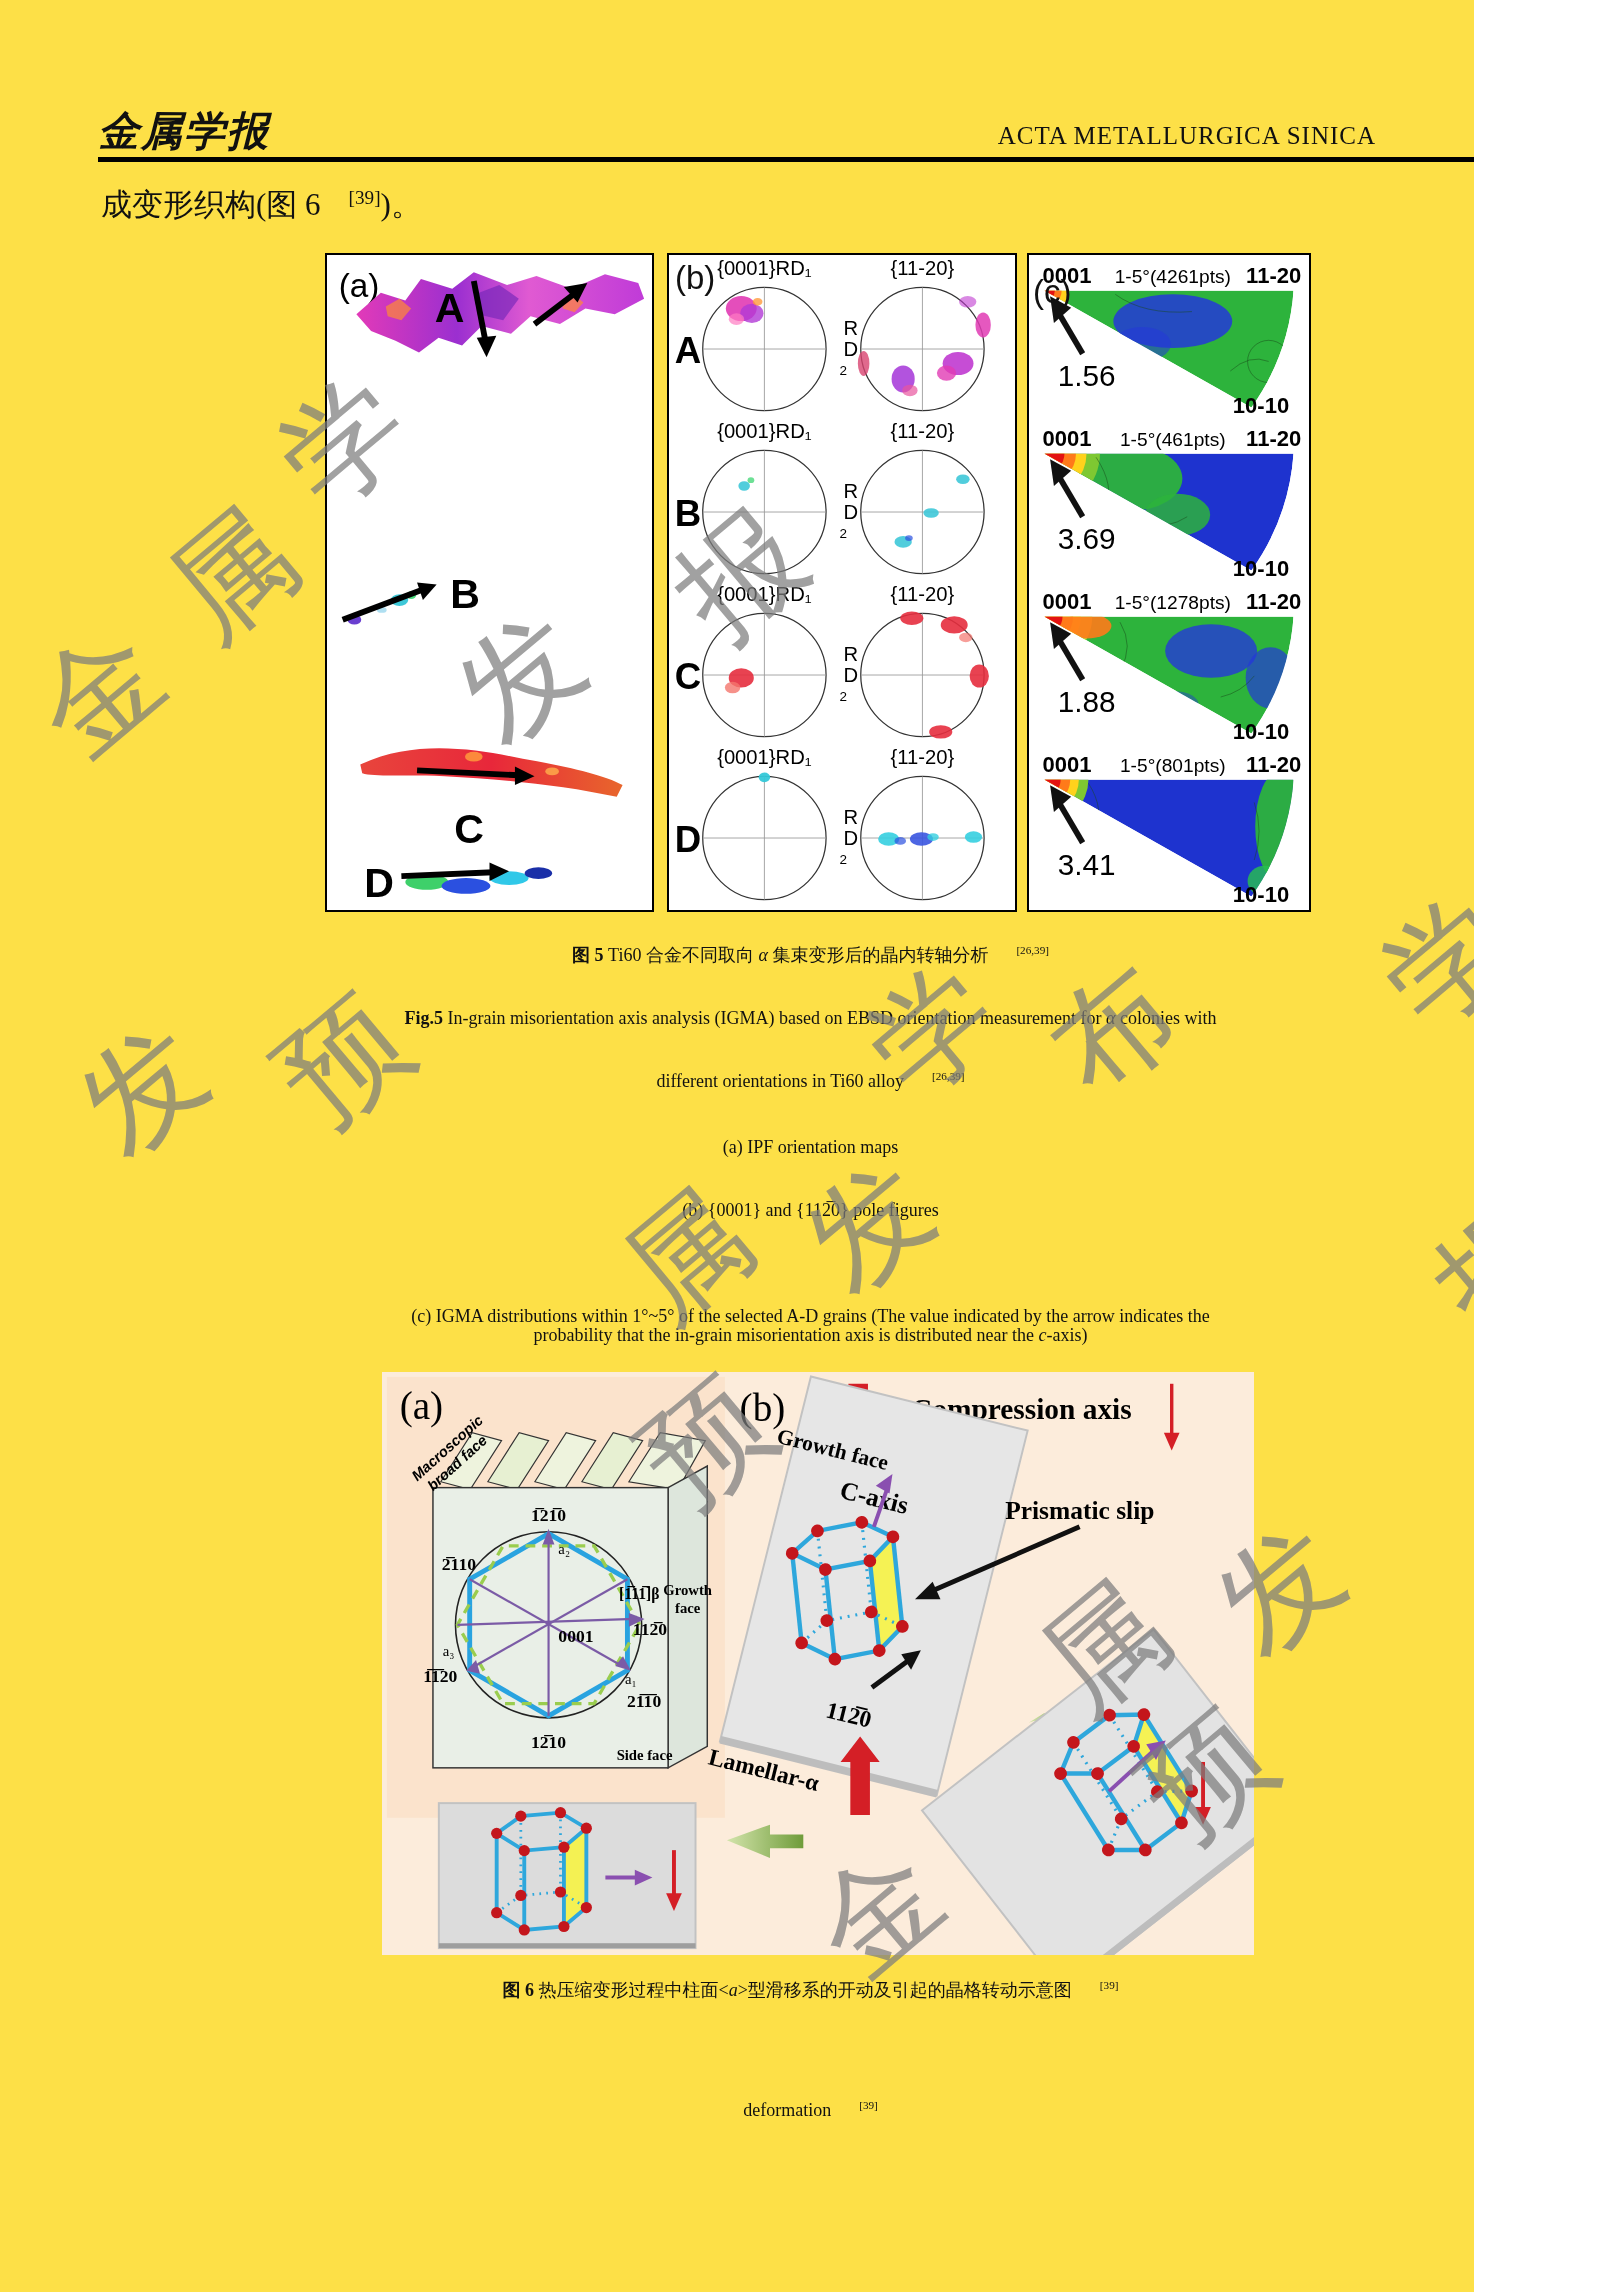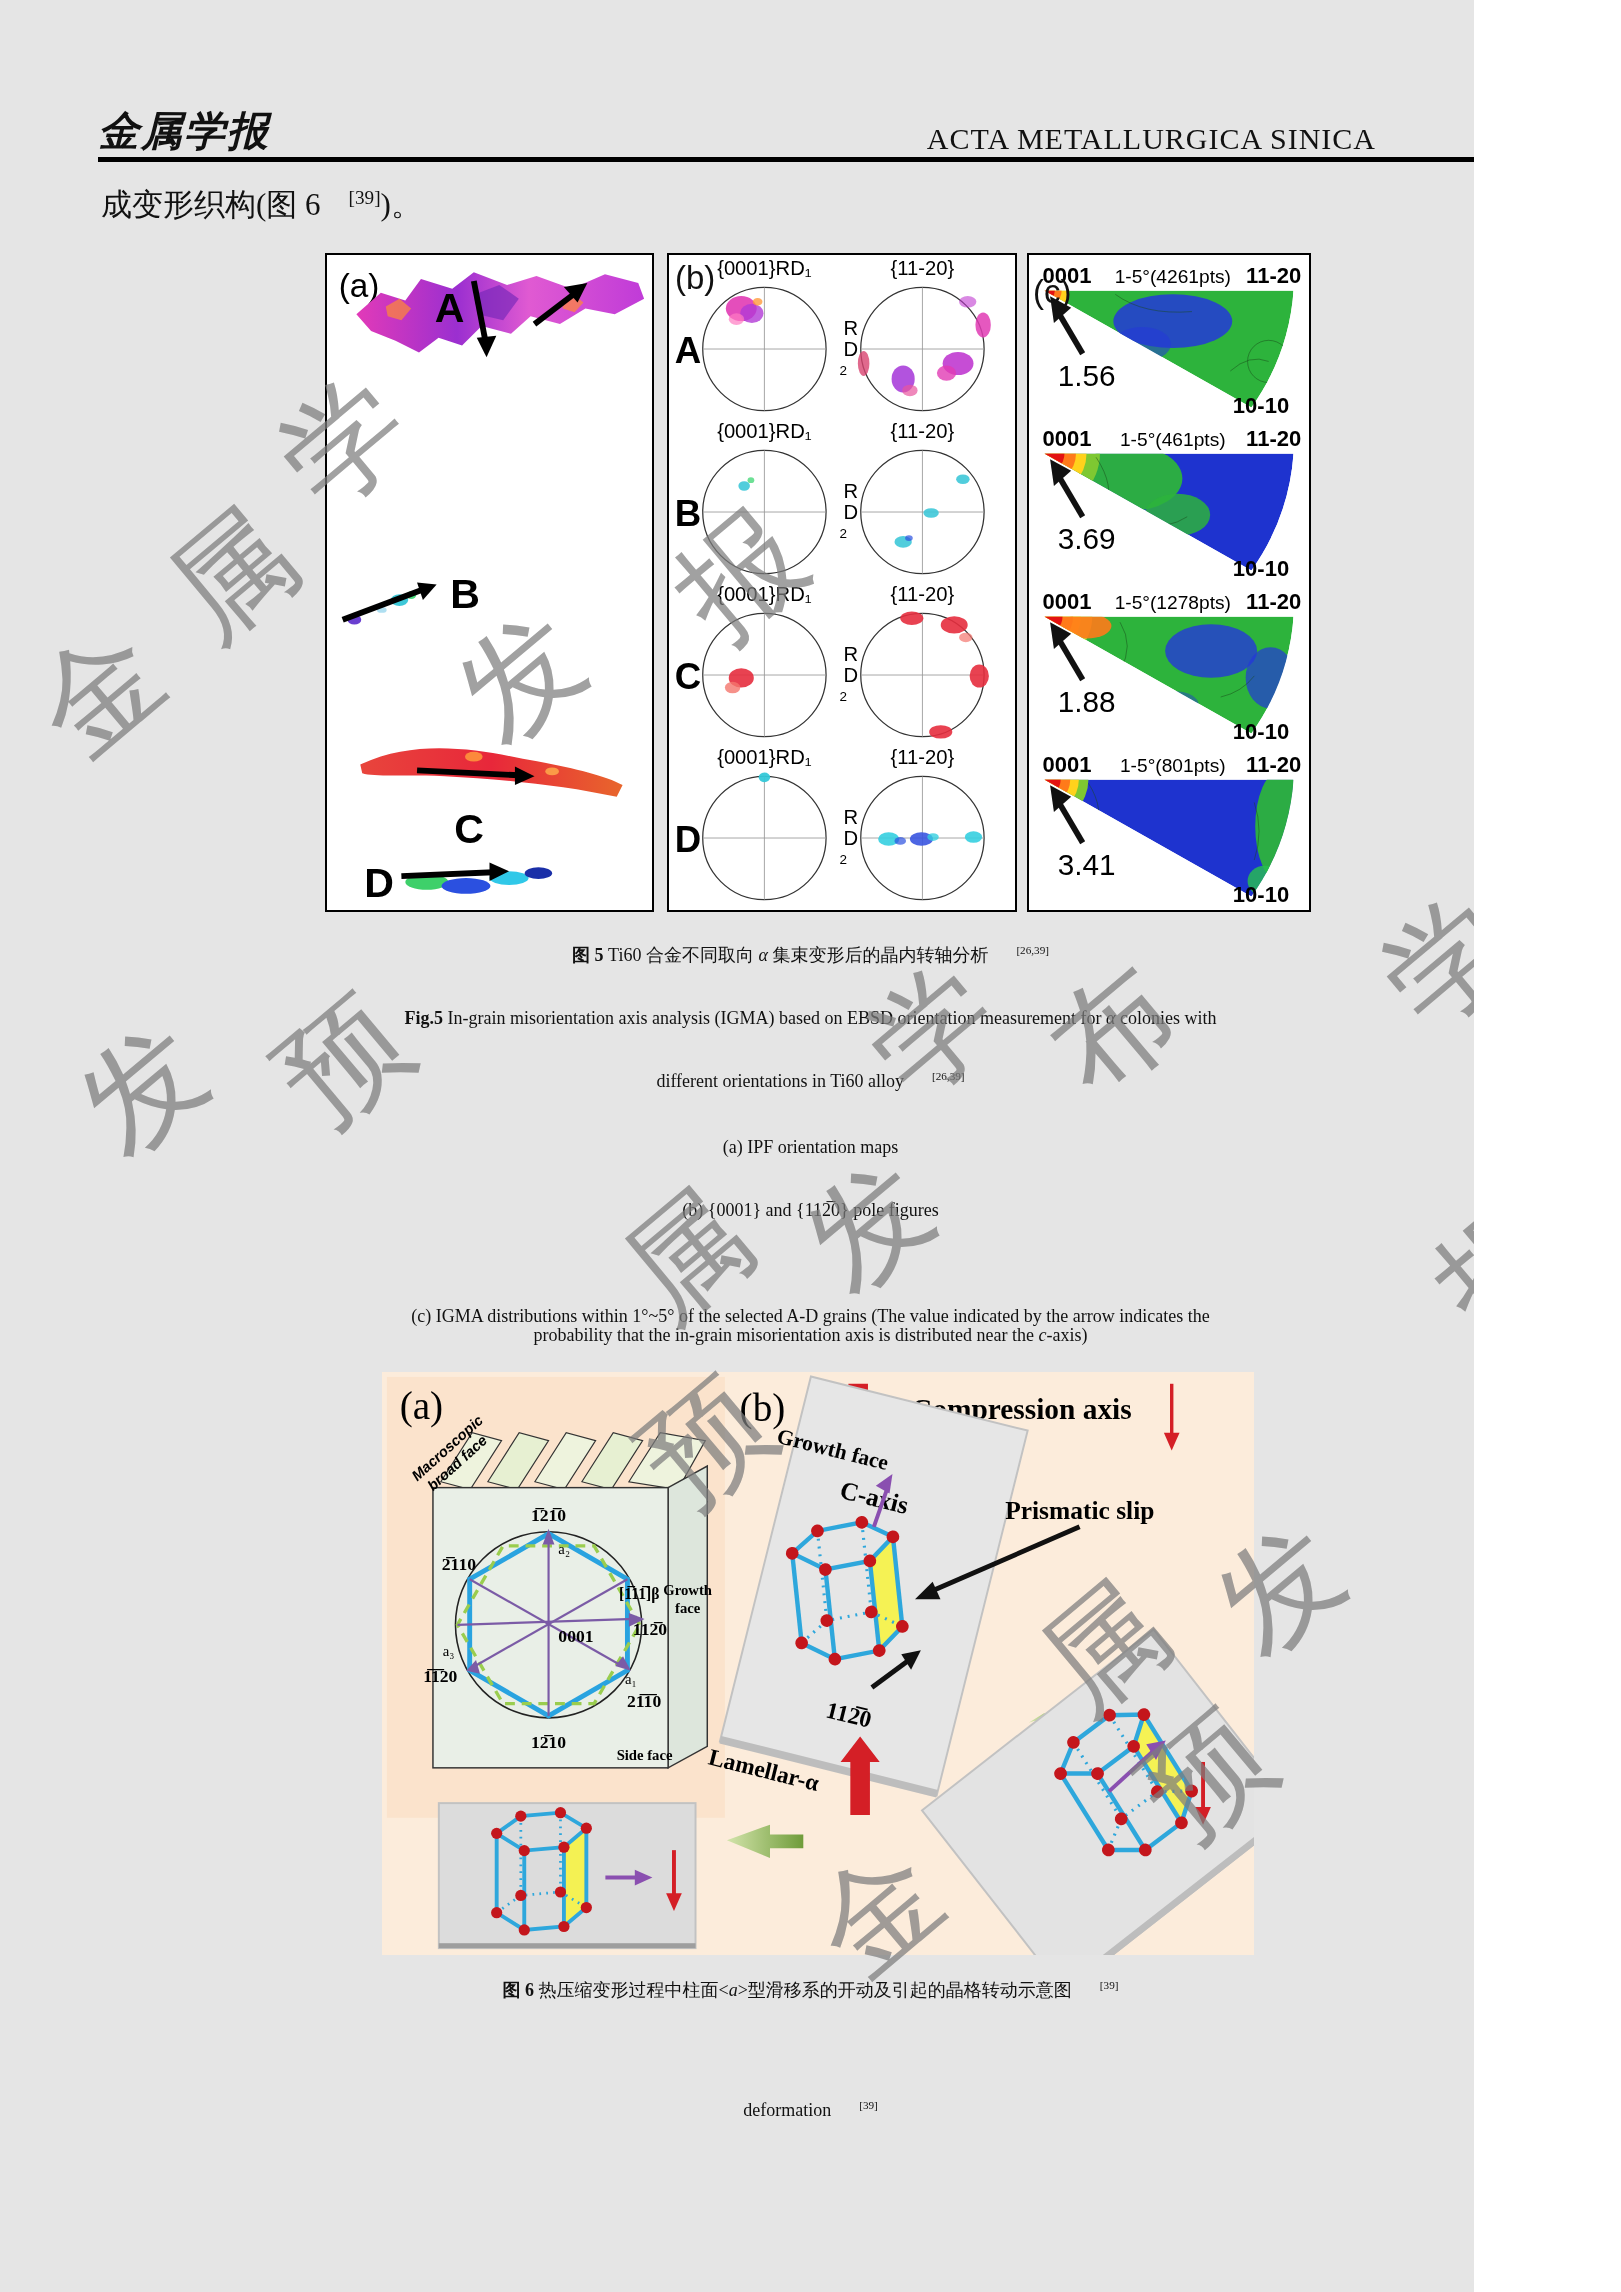--- a/index.html
+++ b/index.html
@@ -1,21 +1,21 @@
 <!DOCTYPE html>
 <html><head>
 <meta charset="utf-8">
 <style>
   html,body{margin:0;padding:0;background:#fff;}
-  .page{position:relative;width:1474px;height:2293px;background:#e5e5e5;overflow:hidden;
+  .page{position:relative;width:1474px;height:2293px;background:#fde047;overflow:hidden;
         font-family:"Liberation Serif", serif;color:#111;}
   
   .hdr-logo{position:absolute;left:98px;top:104px;font-size:41px;font-style:italic;font-weight:bold;
             font-family:"DejaVu Serif", serif;letter-spacing:2px;}
-  .hdr-journal{position:absolute;right:98px;top:122px;font-size:30px;letter-spacing:1px;
+  .hdr-journal{position:absolute;right:98px;top:122px;font-size:25px;letter-spacing:1px;
                font-family:"Liberation Serif", serif;}
   .hdr-rule{position:absolute;left:98px;top:157px;width:1425px;height:4.9px;background:#000;}
   
   .intro{position:absolute;left:101px;top:184px;font-size:31px;}
   sup{font-size:0.62em;padding-left:28px;}
   
   .panelbox{position:absolute;border:2.9px solid #000;background:#fff;box-sizing:border-box;}
   .cap{position:absolute;left:98px;width:1425px;text-align:center;font-size:18px;}
   .cap i{font-style:italic;}
   .cap b{font-weight:bold;}

